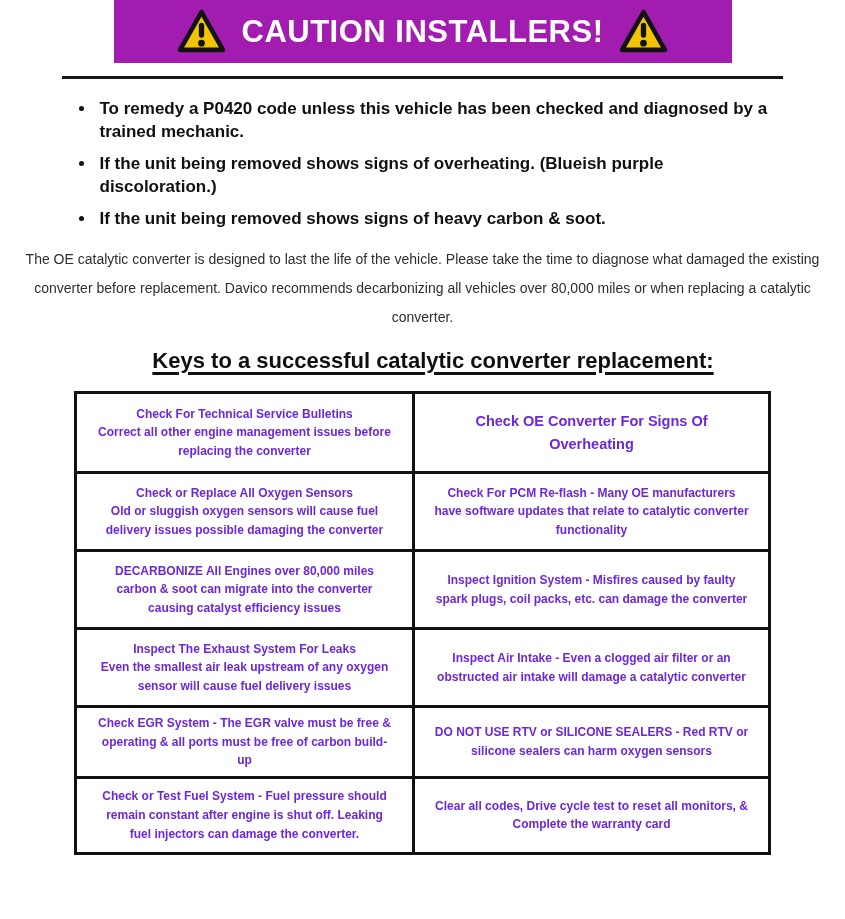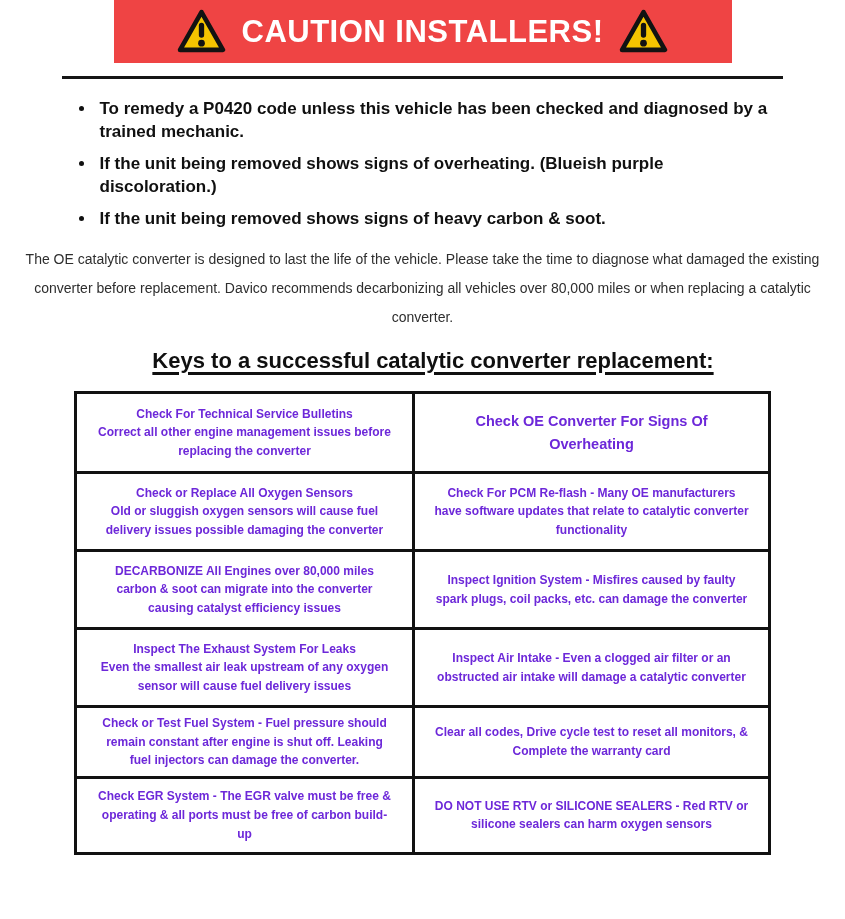--- a/index.html
+++ b/index.html
@@ -115,21 +115,21 @@
   .tips tr:nth-child(4) { height: 78px; }
   .tips tr:nth-child(5) { height: 68px; }
   .tips tr:nth-child(6) { height: 76px; }
   .cell-lg { font-size: 14.5px !important; }
 </style>
 </head>
 <body>
 
 <div class="page">
 
-  <header class="banner" style="background: #ef4444;">
+  <header class="banner" style="background: #a21caf;">
     <span class="tri">
       <svg width="49" height="45" viewBox="0 0 48 44" aria-hidden="true">
         <path d="M24 3 L45 40 L3 40 Z" fill="#f5c400" stroke="#121212" stroke-width="4.5" stroke-linejoin="round"></path>
         <rect x="21.4" y="13.5" width="5.2" height="14.5" rx="2.6" fill="#121212"></rect>
         <circle cx="24" cy="33.5" r="3.3" fill="#121212"></circle>
       </svg>
     </span>
     <h1 class="banner-text">CAUTION INSTALLERS!</h1>
     <span class="tri">
       <svg width="49" height="45" viewBox="0 0 48 44" aria-hidden="true">
@@ -172,23 +172,23 @@
       <tr>
         <td>DECARBONIZE All Engines over 80,000 miles carbon &amp; soot can migrate into the converter causing catalyst efficiency issues</td>
         <td>Inspect Ignition System - Misfires caused by faulty spark plugs, coil packs, etc. can damage the converter</td>
       </tr>
       <tr>
         <td>Inspect The Exhaust System For Leaks
 Even the smallest air leak upstream of any oxygen sensor will cause fuel delivery issues</td>
         <td>Inspect Air Intake - Even a clogged air filter or an obstructed air intake will damage a catalytic converter</td>
       </tr>
       <tr>
+        <td>Check EGR System - The EGR valve must be free &amp; operating &amp; all ports must be free of carbon build-up</td>
+        <td>DO NOT USE RTV or SILICONE SEALERS - Red RTV or silicone sealers can harm oxygen sensors</td>
+      </tr>
+      <tr>
         <td>Check or Test Fuel System - Fuel pressure should remain constant after engine is shut off.  Leaking fuel injectors can damage the converter.</td>
         <td>Clear all codes,  Drive cycle test to reset all monitors, &amp; Complete the warranty card</td>
-      </tr>
-      <tr>
-        <td>Check EGR System - The EGR valve must be free &amp; operating &amp; all ports must be free of carbon build-up</td>
-        <td>DO NOT USE RTV or SILICONE SEALERS - Red RTV or silicone sealers can harm oxygen sensors</td>
       </tr>
     </tbody>
   </table>
 
 </div>
 
 </body></html>

